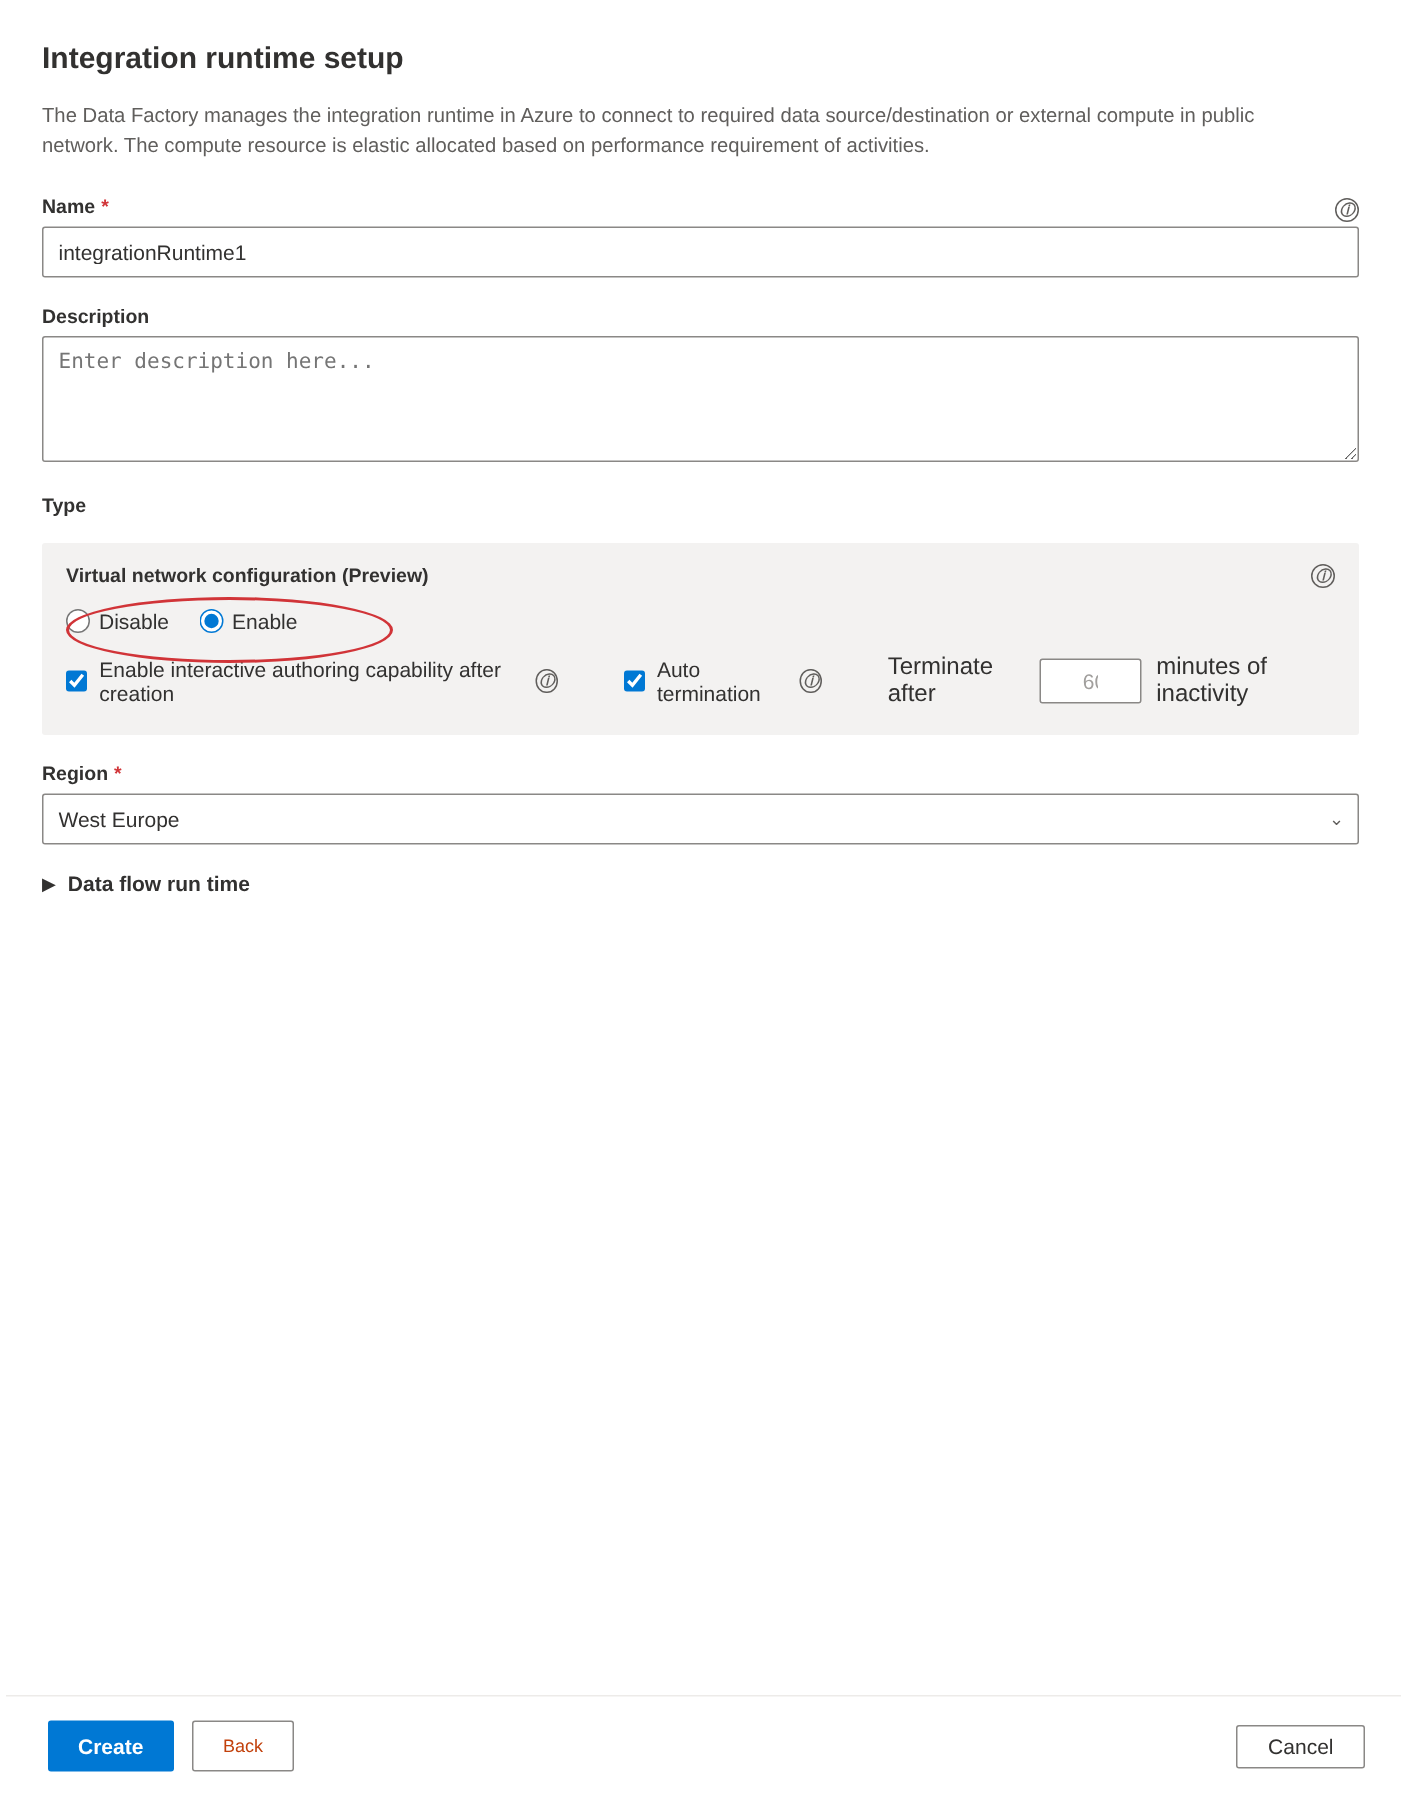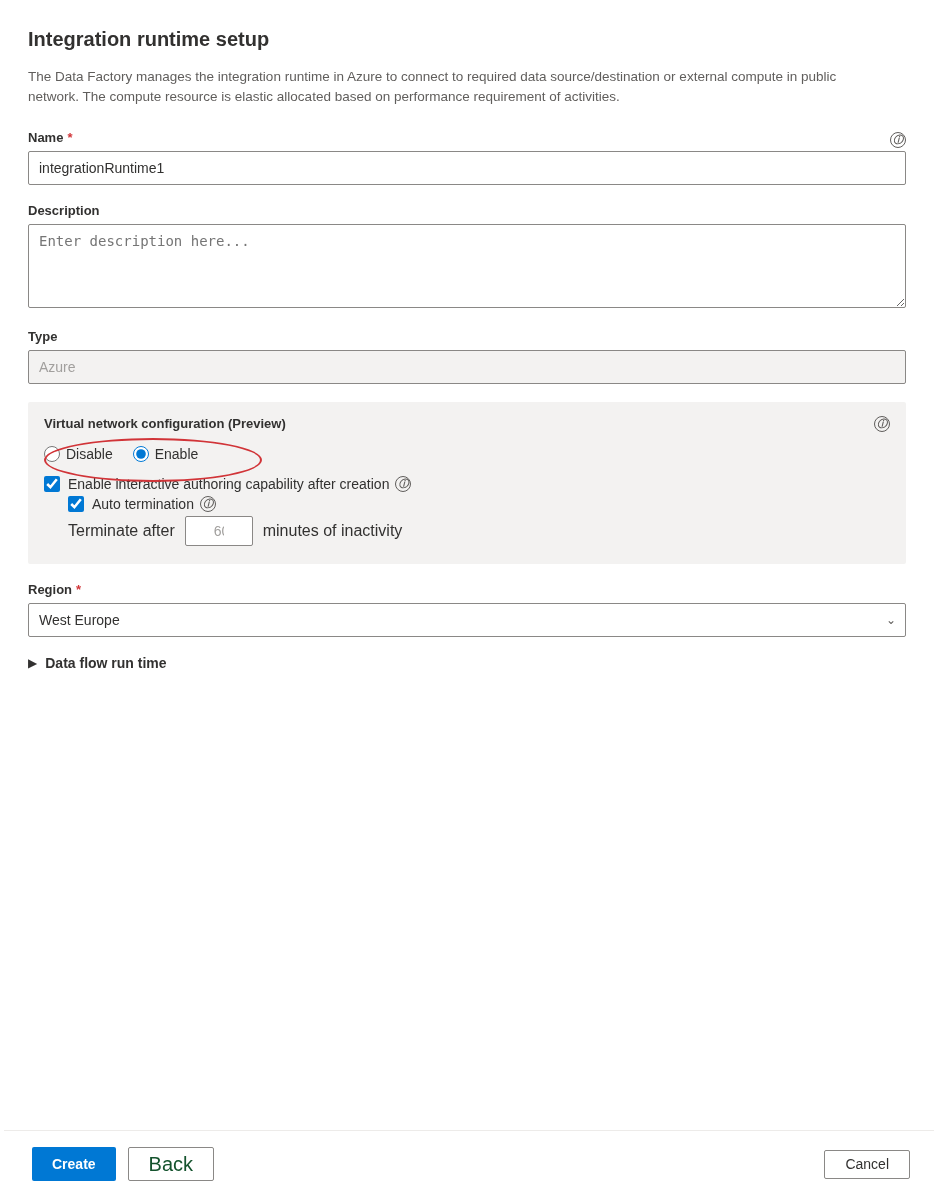--- a/index.html
+++ b/index.html
@@ -136,22 +136,22 @@
     }
     .radio-input {
       width: 16px;
       height: 16px;
       accent-color: #0078d4;
       cursor: pointer;
     }
     .vnc-options {
       margin-top: 14px;
       display: flex;
-      flex-direction: column;
-      gap: 4px;
+      flex-direction: row;
+      gap: 20px;
     }
     .checkbox-row {
       display: flex;
       align-items: center;
       gap: 8px;
     }
     .checkbox-input {
       width: 16px;
       height: 16px;
       accent-color: #0078d4;
@@ -251,26 +251,26 @@
       border: none;
       border-radius: 2px;
       padding: 0 20px;
       height: 34px;
       font-size: 14px;
       font-weight: 600;
       cursor: pointer;
     }
     .btn-back {
       background: #fff;
-      color: #14532d;
+      color: #c2410c;
       border: 1px solid #8a8886;
       border-radius: 2px;
       padding: 0 20px;
       height: 34px;
-      font-size: 20px;
+      font-size: 12px;
       cursor: pointer;
       text-align: right;
     }
     .btn-cancel {
       background: #fff;
       color: #323130;
       border: 1px solid #8a8886;
       border-radius: 2px;
       padding: 0 20px;
       height: 29px;
@@ -299,21 +299,20 @@
     <input type="text" class="text-input" value="integrationRuntime1" style="">
   </div>
 
   <div class="field-row">
     <div class="field-label">Description</div>
     <textarea class="textarea-input" placeholder="Enter description here..." style=""></textarea>
   </div>
 
   <div class="field-row">
     <div class="field-label">Type</div>
-    <input type="text" class="text-input" style="color: rgb(161, 159, 157); background: rgb(243, 242, 241);" readonly="" value="Azure">
   </div>
 
   <div class="vnc-section">
     <div class="vnc-header">
       <span class="vnc-title">Virtual network configuration (Preview)</span>
       <span class="info-icon">ⓘ</span>
     </div>
 
     <div class="radio-group">
       <label class="radio-label">

